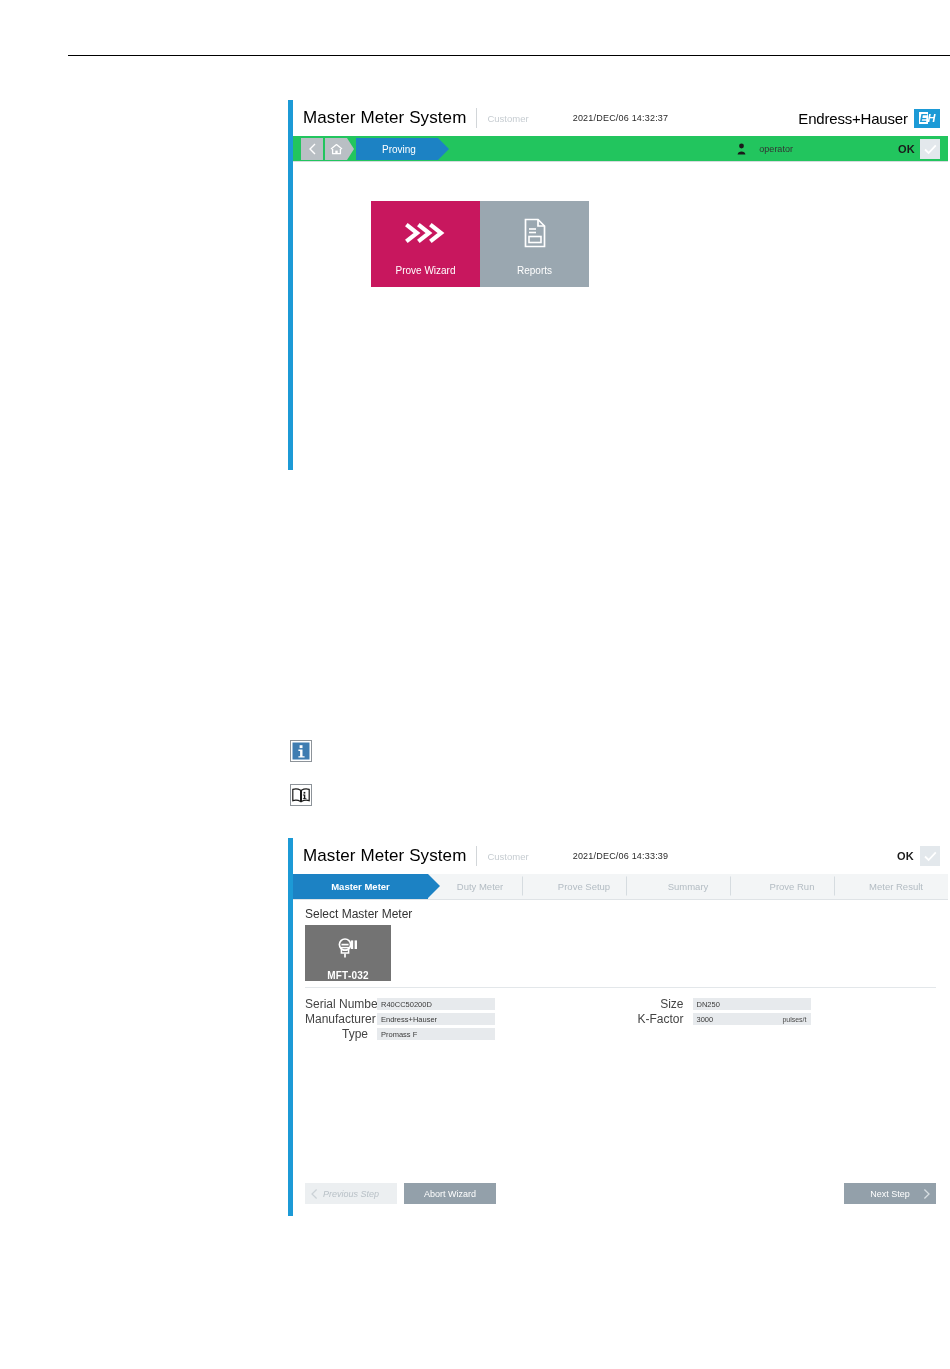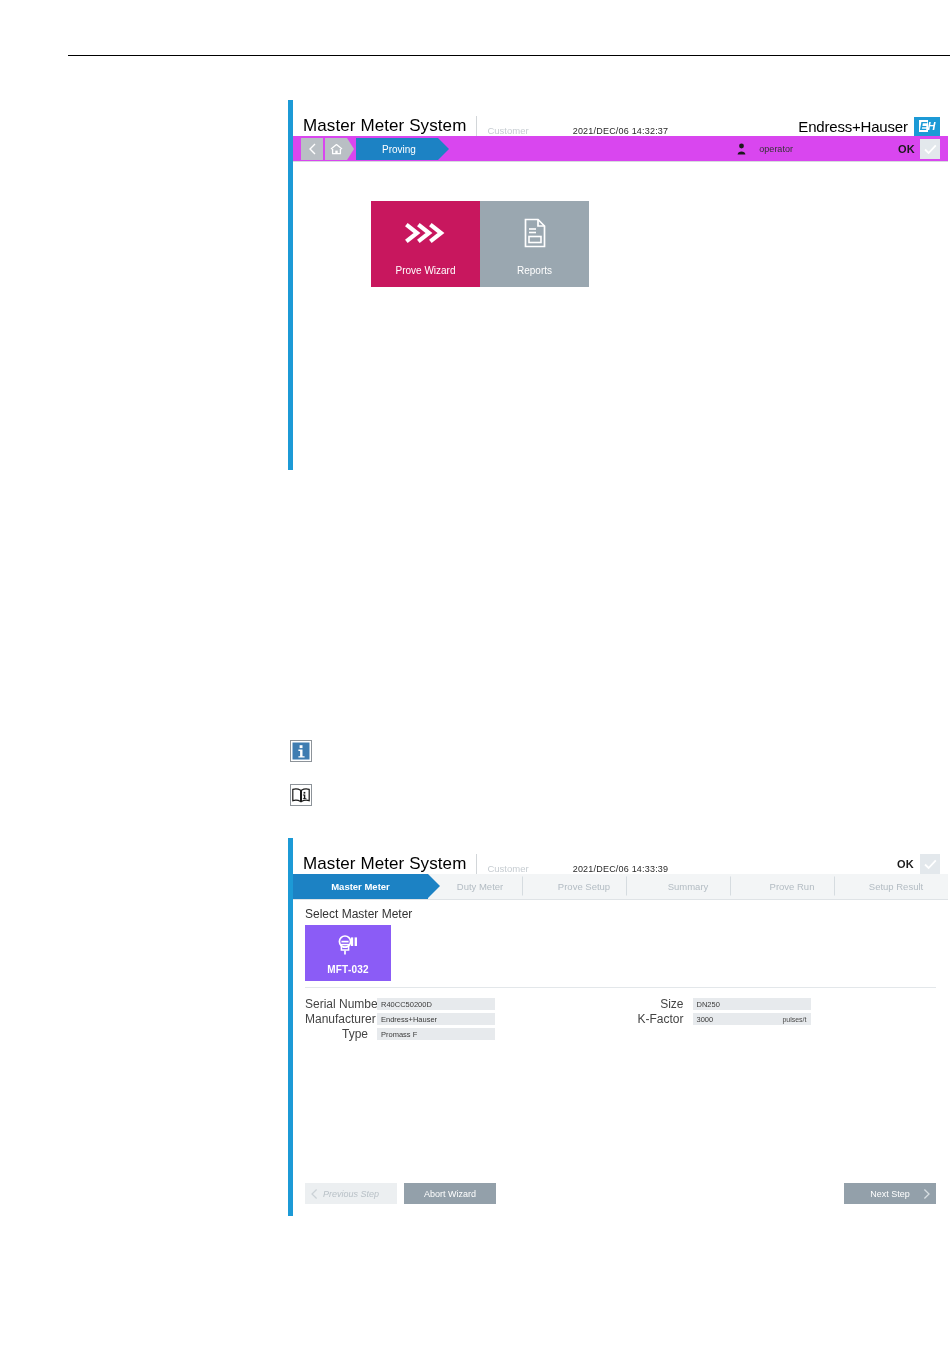--- a/index.html
+++ b/index.html
@@ -39,21 +39,21 @@
     right: 0; bottom: 0;
     background: #ffffff;
   }
 
   
   .app-header {
     position: relative;
     height: 36px;
     background: #ffffff;
     display: flex;
-    align-items: flex-end;
+    align-items: center;
     padding: 0 8px 0 10px;
   }
   .app-title {
     font-size: 17px;
     font-weight: 400;
     letter-spacing: .1px;
     color: #000;
     white-space: nowrap;
   }
   .title-divider {
@@ -113,21 +113,21 @@
     width: 20px; height: 20px;
     background: #e3e8ec;
     display: flex; align-items: center; justify-content: center;
   }
   .ok-check svg { display: block; }
 
   
   .nav-strip {
     position: relative;
     height: 26px;
-    background: #d946ef;
+    background: #22c55e;
     display: flex;
     align-items: center;
     padding-left: 8px;
   }
   .nav-btn {
     width: 22px; height: 22px;
     background: #b9bfc4;
     display: flex; align-items: center; justify-content: center;
     position: relative;
   }
@@ -263,27 +263,26 @@
     padding: 8px 0 0 12px;
     height: calc(100% - 61px);
   }
   .section-label {
     font-size: 12px;
     color: #333;
     margin-bottom: 4px;
   }
   .meter-tile {
     width: 86px; height: 56px;
-    background: #8b5cf6;
+    background: #737373;
     color: #fff;
     display: flex;
     flex-direction: column;
     align-items: center;
     justify-content: flex-end;
-    padding-bottom: 6px;
   }
   .meter-tile .tile-icon { flex: 1; }
   .meter-tile-label { font-size: 10px; font-weight: 700; letter-spacing: .2px; }
 
   .field-divider {
     position: absolute;
     left: 12px; right: 12px;
     top: 88px;
     height: 1px;
     background: #e3e7ea;
@@ -513,21 +512,21 @@
       <div class="step inactive">
         <span>Prove Setup</span>
       </div>
       <div class="step inactive">
         <span>Summary</span>
       </div>
       <div class="step inactive">
         <span>Prove Run</span>
       </div>
       <div class="step inactive last">
-        <span>Setup Result</span>
+        <span>Meter Result</span>
       </div>
       <div class="step-bar-underline"></div>
     </div>
 
     <div class="wizard-body">
 
       <div class="section-label">Select Master Meter</div>
 
       <div class="meter-tile">
         <span class="tile-icon">

